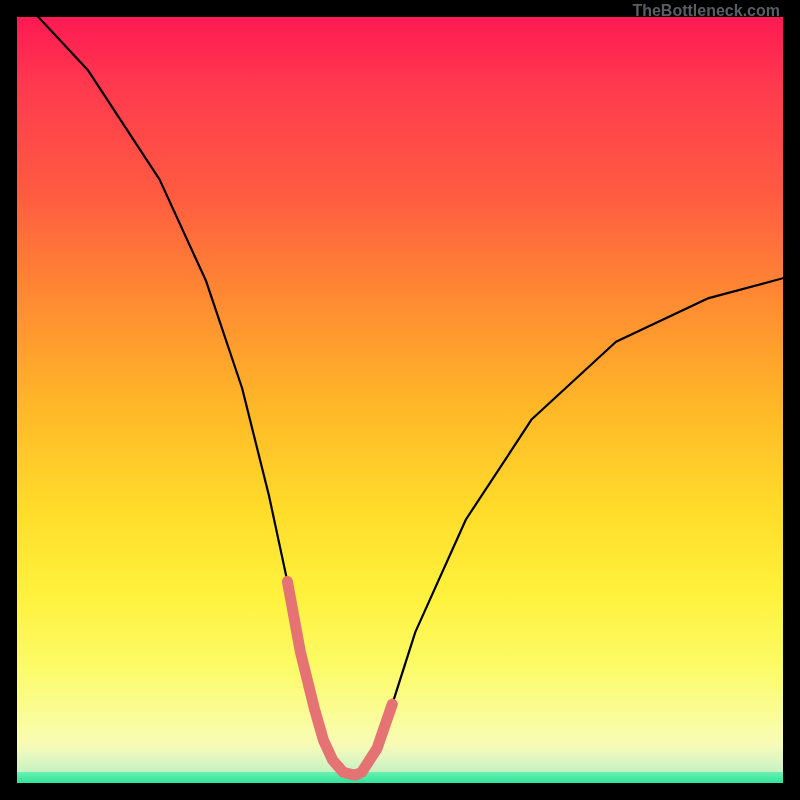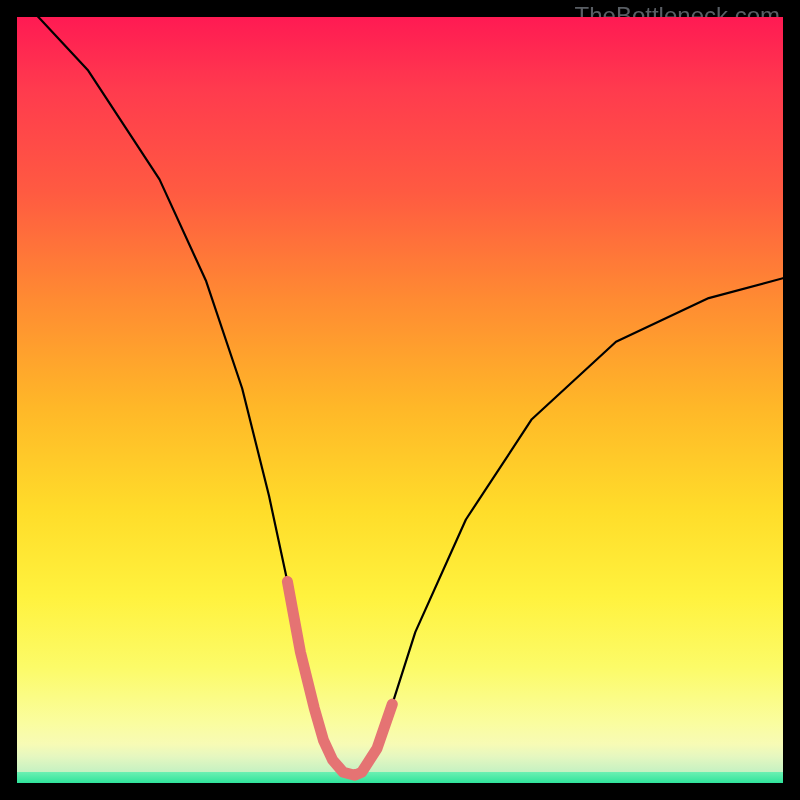--- a/index.html
+++ b/index.html
@@ -68,22 +68,22 @@
     left: 0;
     top: 0;
     width: 766px;
     height: 766px;
   }
   .watermark {
     position: absolute;
     top: 2px;
     right: 20px;
     color: #595e64;
-    font-weight: 400;
-    font-size: 24px;
+    font-weight: 700;
+    font-size: 16px;
     letter-spacing: 0px;
     user-select: none;
   }
 </style>
 </head>
 <body>
 
 <div class="stage">
 
   <div class="watermark">TheBottleneck.com</div>

